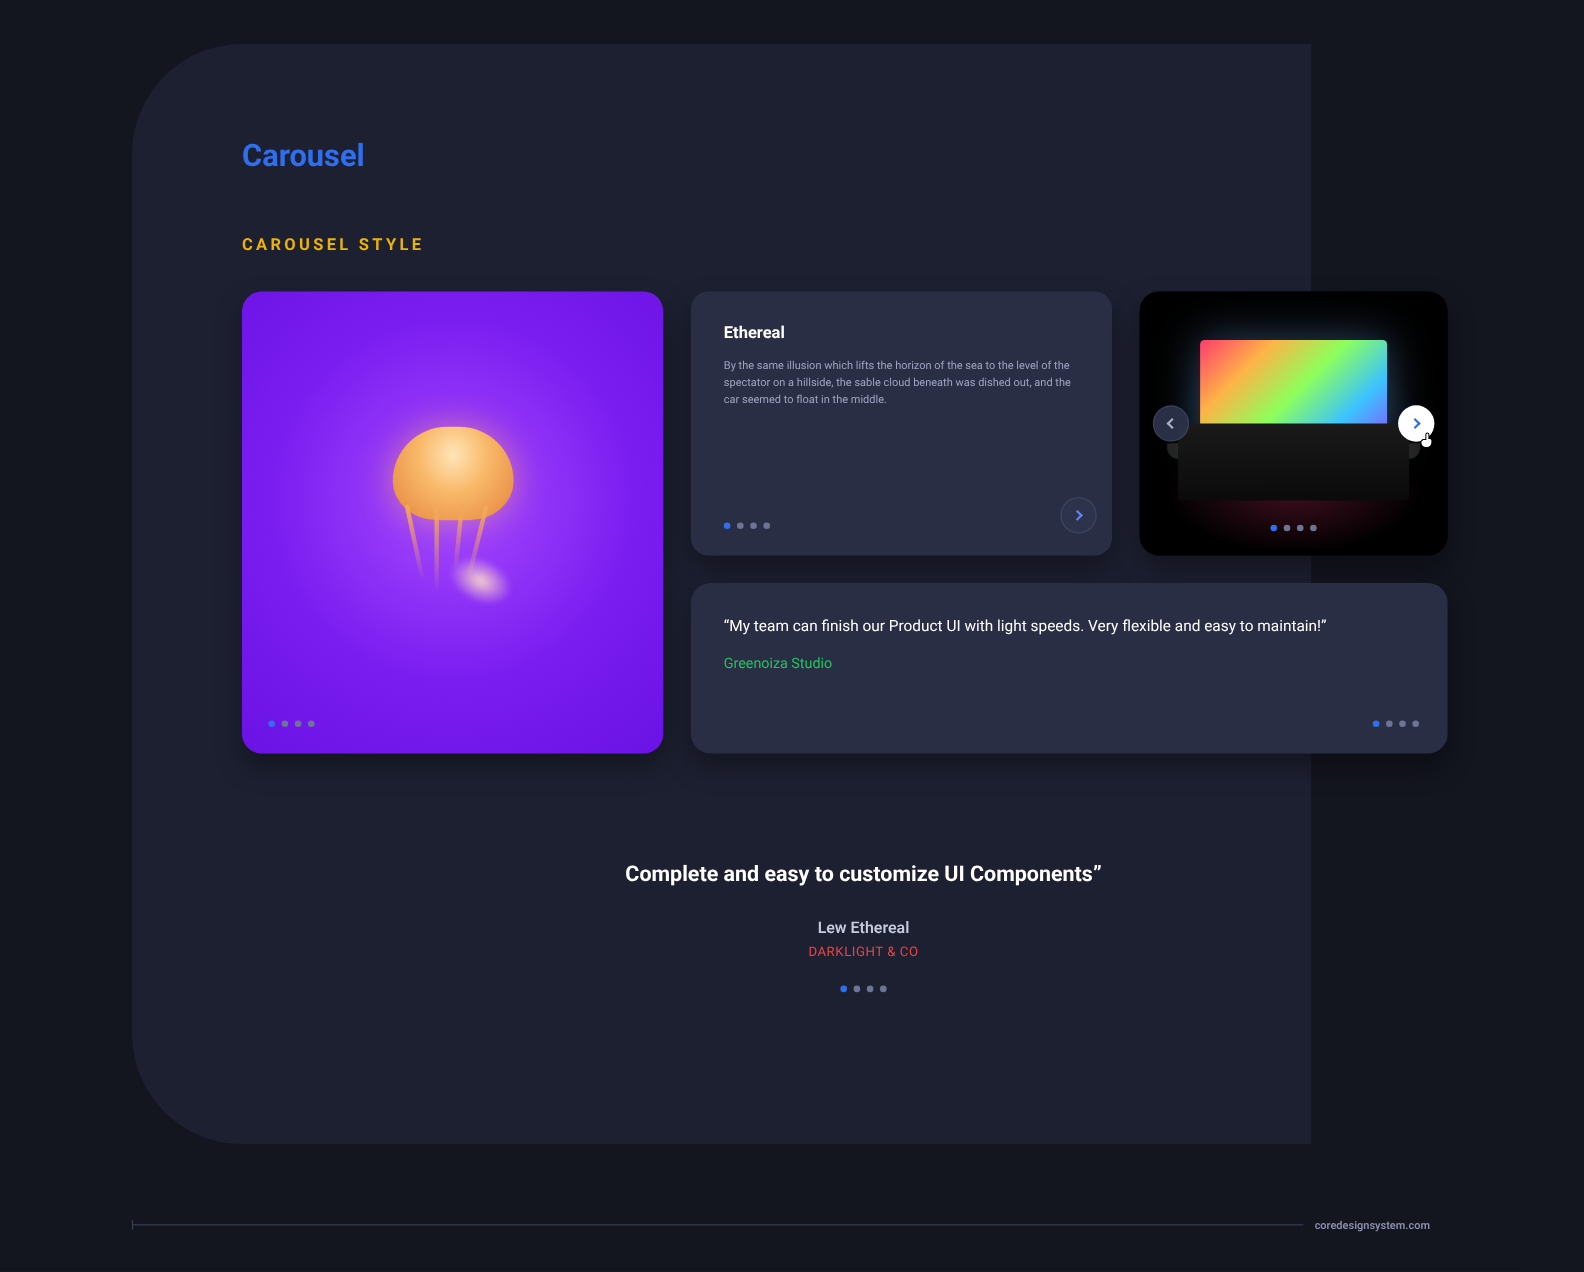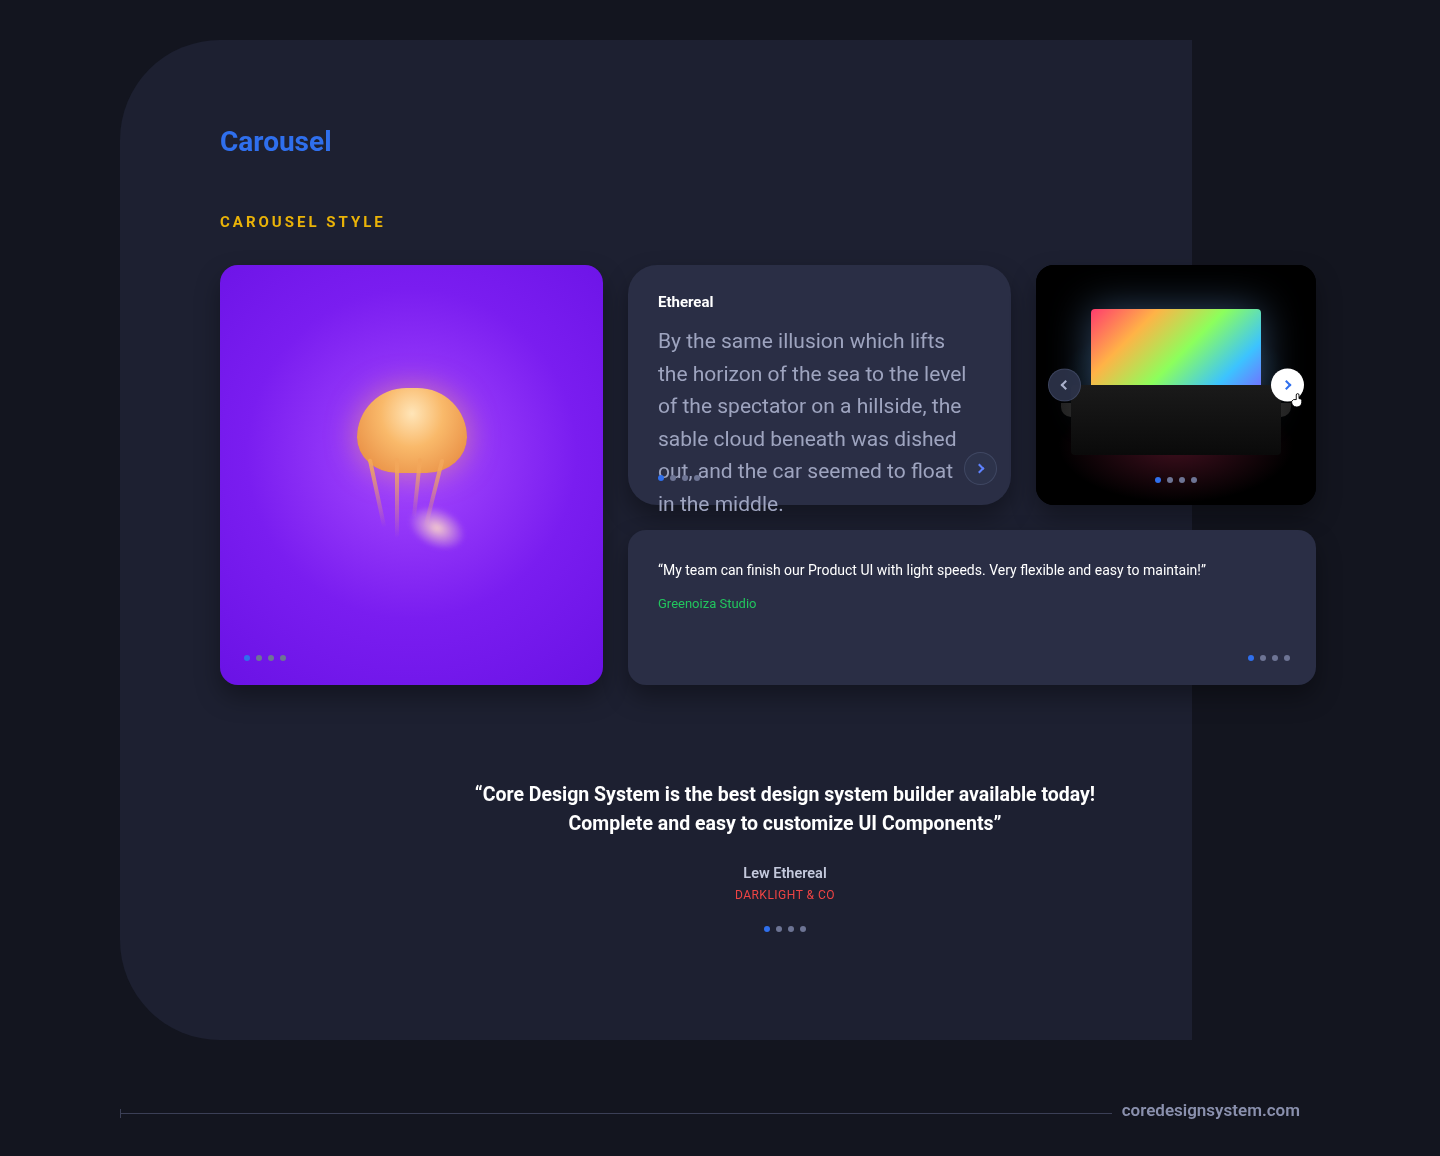--- a/index.html
+++ b/index.html
@@ -90,27 +90,27 @@
   .trail {
     position:absolute; top:120px; left:60px; width:60px; height:40px;
     background: radial-gradient(ellipse, rgba(255,220,200,0.9), rgba(255,220,200,0) 70%);
     border-radius:50%;
     filter:blur(2px);
     transform:rotate(25deg);
   }
 
   .text-card {
     background: #2a2e45;
-    border-radius: 29px;
+    border-radius: 16px;
     padding: 28px 36px 26px 30px;
     position: relative;
     box-shadow: 0 12px 24px rgba(0,0,0,0.35);
   }
   .text-card h3 { color: #fff; font-size: 15px; font-weight: 700; margin-bottom: 14px; }
-  .text-card p { color: #9ea4bf; font-size: 21px; line-height: 1.55; }
+  .text-card p { color: #9ea4bf; font-size: 10px; line-height: 1.55; }
 
   .laptop {
     background: #000;
     position: relative;
   }
   .laptop-inner{
     position:absolute; inset:0;
     background:
       radial-gradient(ellipse 70% 40% at 50% 75%, rgba(255,60,120,0.25), transparent 60%),
       radial-gradient(ellipse 60% 30% at 50% 45%, rgba(80,200,255,0.15), transparent 70%),
@@ -193,21 +193,21 @@
   .footer-rail {
     position:absolute; left:120px; right:140px; bottom:42px;
     height:1px; background:#3b3f56;
   }
   .footer-rail:before, .footer-rail:after{
     content:""; position:absolute; top:-4px; width:1px; height:9px; background:#3b3f56;
   }
   .footer-rail:before{left:0;} .footer-rail:after{right:0;}
   .footer-link {
     position:absolute; right:140px; bottom:36px;
-    color:#8a90ad; font-size:17px; font-weight:600;
+    color:#8a90ad; font-size:10px; font-weight:600;
     background:#13151f; padding-left:10px;
   }
 </style>
 </head>
 <body>
 
 <div class="panel">
   <h1 class="title">Carousel</h1>
   <div class="subtitle">CAROUSEL STYLE</div>
 
@@ -277,21 +277,20 @@
         <span class="dot active"></span>
         <span class="dot"></span>
         <span class="dot"></span>
         <span class="dot"></span>
       </div>
     </div>
 
   </div>
 
   <div class="center-quote">
-    <div class="q">“Core Design System is the best design system builder available today!</div>
     <div class="q">Complete and easy to customize UI Components”</div>
     <div class="author">Lew Ethereal</div>
     <div class="org">DARKLIGHT &amp; CO</div>
     <div class="dots center-dots">
       <span class="dot active"></span>
       <span class="dot"></span>
       <span class="dot"></span>
       <span class="dot"></span>
     </div>
   </div>

